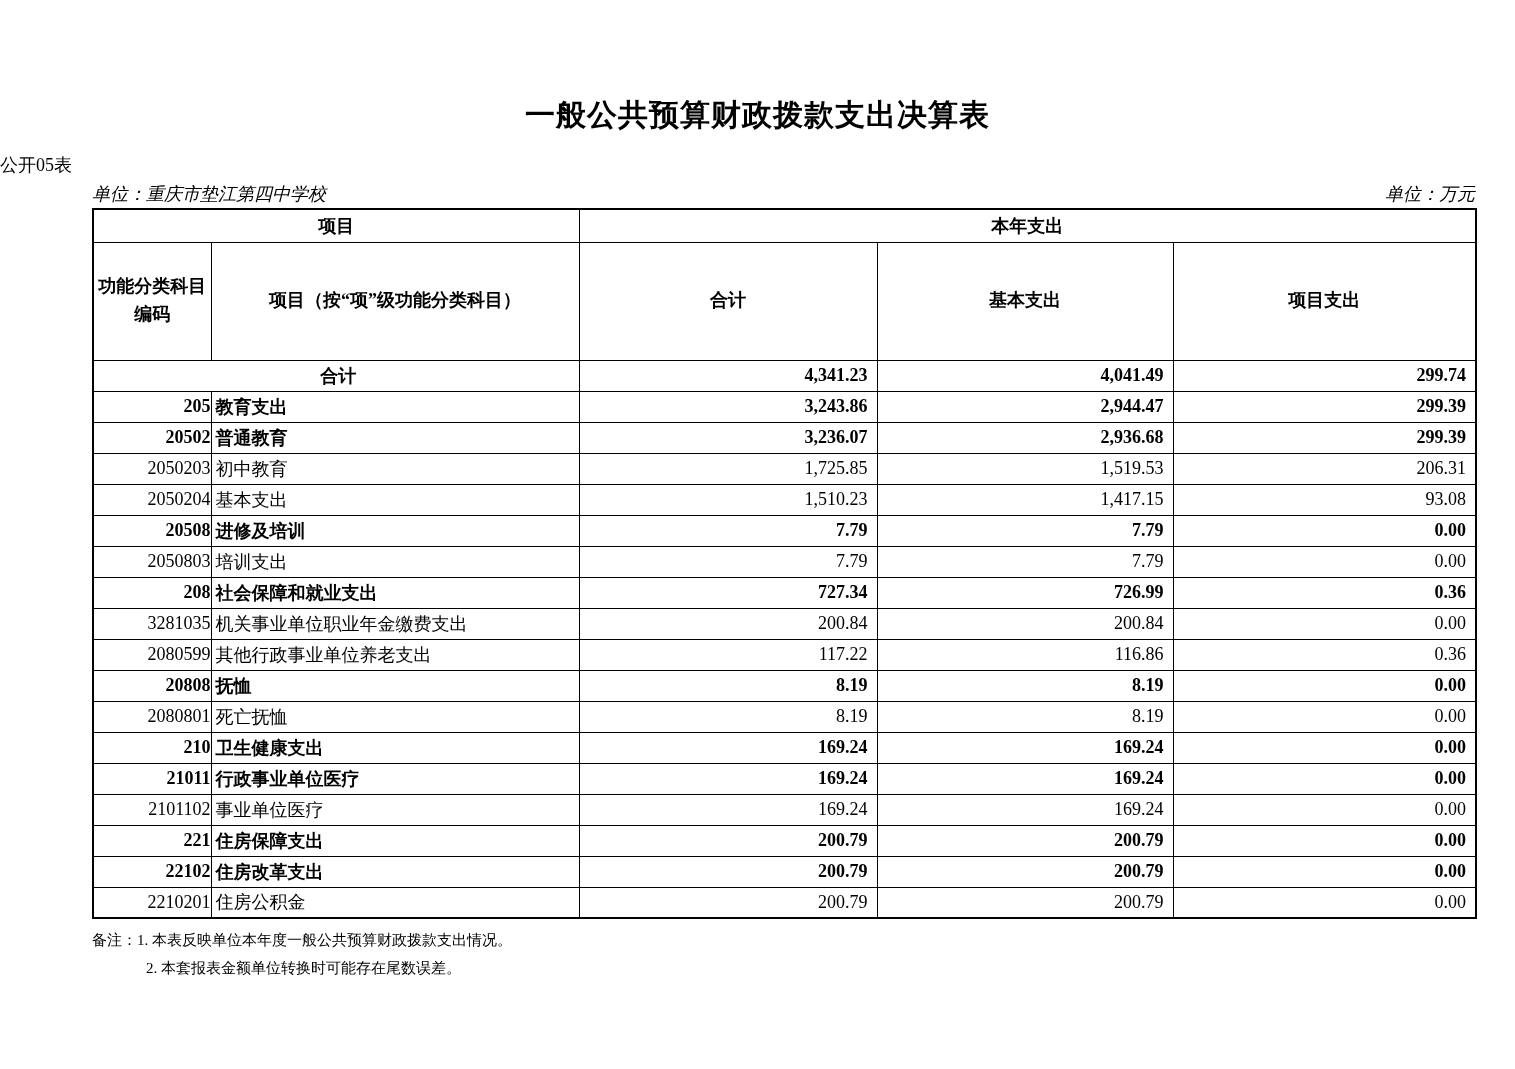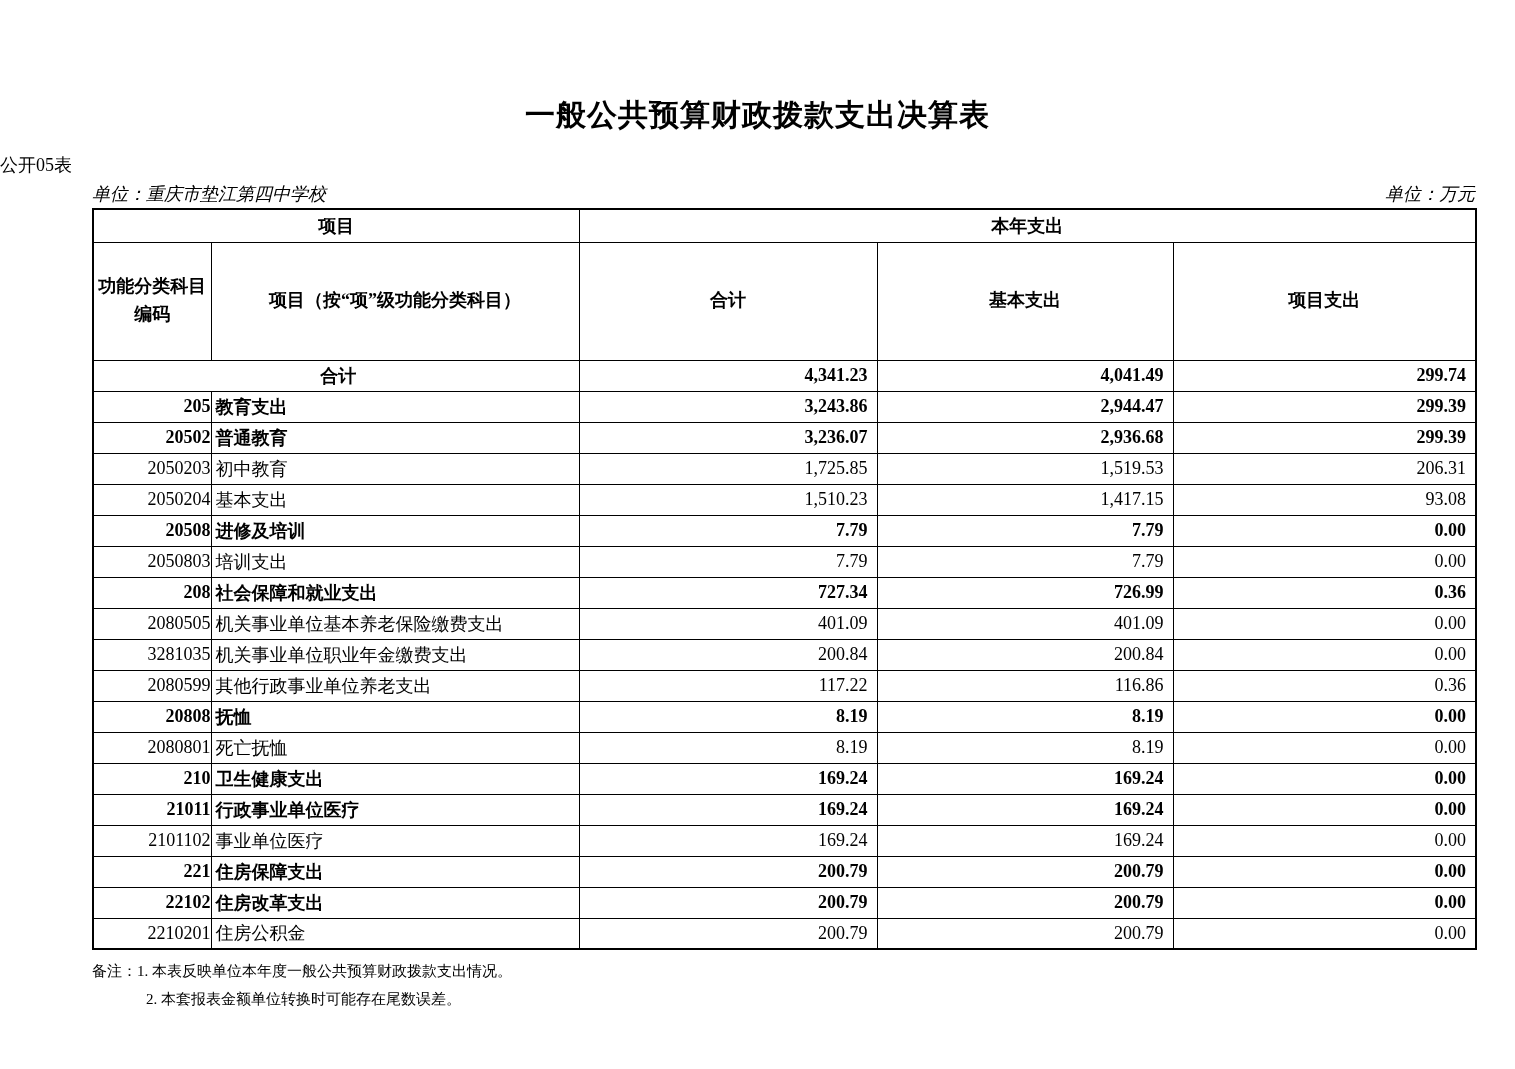--- a/index.html
+++ b/index.html
@@ -164,27 +164,20 @@
           <td class="cell-num">0.00</td>
         </tr>
         <tr class="bold">
           <td class="cell-code">208</td>
           <td class="cell-item">社会保障和就业支出</td>
           <td class="cell-num">727.34</td>
           <td class="cell-num">726.99</td>
           <td class="cell-num">0.36</td>
         </tr>
         <tr>
-          <td class="cell-code">2080505</td>
-          <td class="cell-item">机关事业单位基本养老保险缴费支出</td>
-          <td class="cell-num">401.09</td>
-          <td class="cell-num">401.09</td>
-          <td class="cell-num">0.00</td>
-        </tr>
-        <tr>
           <td class="cell-code">3281035</td>
           <td class="cell-item">机关事业单位职业年金缴费支出</td>
           <td class="cell-num">200.84</td>
           <td class="cell-num">200.84</td>
           <td class="cell-num">0.00</td>
         </tr>
         <tr>
           <td class="cell-code">2080599</td>
           <td class="cell-item">其他行政事业单位养老支出</td>
           <td class="cell-num">117.22</td>

